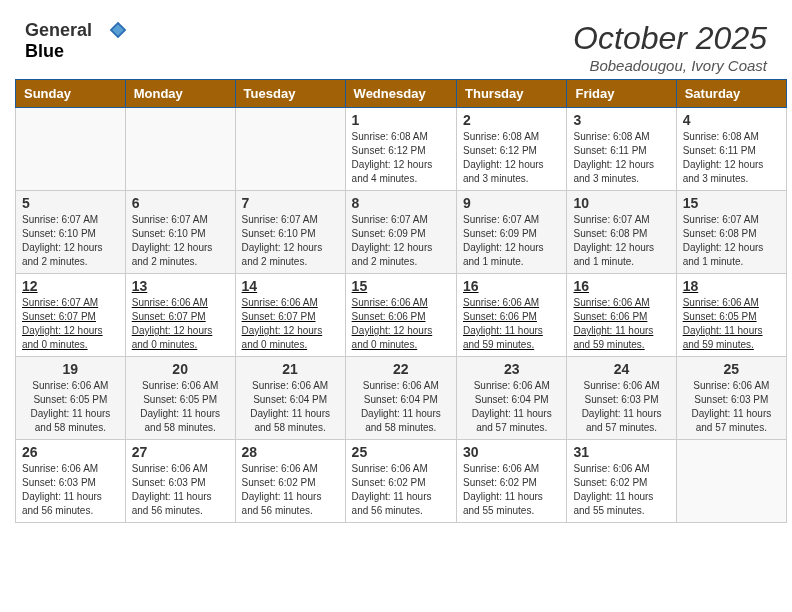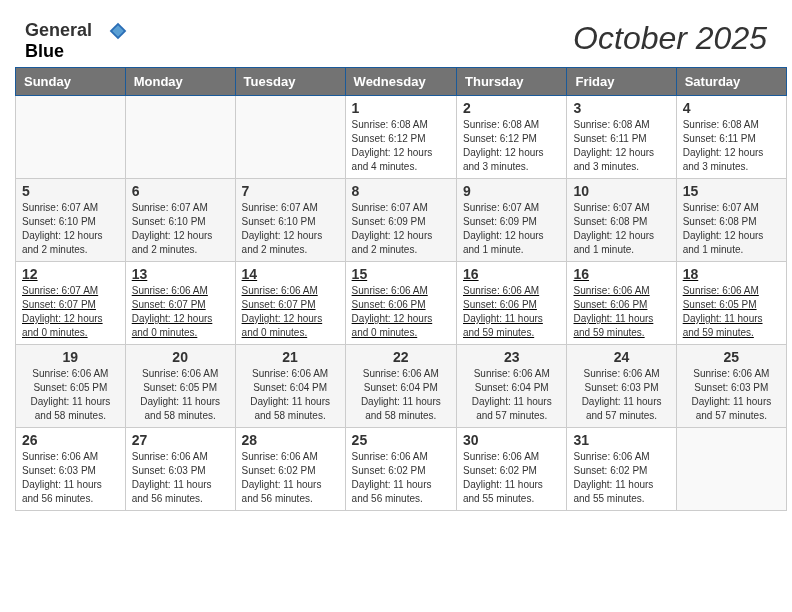--- a/index.html
+++ b/index.html
@@ -16,21 +16,20 @@
       align-items: flex-start;
       padding: 10px 15px 5px 15px;
     }
     .logo {
       display: flex;
       flex-direction: column;
       align-items: flex-start;
     }
     .logo-text {
       display: flex;
-      align-items: center;
       gap: 14px;
     }
     .logo-general {
       font-size: 18px;
       font-weight: bold;
       color: #333;
     }
     .logo-blue {
       font-size: 18px;
       font-weight: bold;
@@ -53,21 +52,21 @@
     .location {
       font-size: 15px;
       color: #555;
     }
     .calendar-table {
       width: 100%;
       border-collapse: collapse;
       margin: 0 5px;
     }
     .calendar-table th {
-      background-color: #737373;
+      background-color: #a16207;
       color: white;
       text-align: left;
       padding: 6px 8px;
       font-size: 13px;
       font-weight: bold;
       border: 1px solid #1a5a9a;
     }
     .calendar-table td {
       border: 1px solid #ccc;
       vertical-align: top;
@@ -113,20 +112,21 @@
       <span class="logo-general">General</span>
       <svg class="logo-icon" viewBox="0 0 24 24" xmlns="http://www.w3.org/2000/svg">
         <polygon points="12,2 22,12 12,22 2,12" fill="#2a6db5"></polygon>
         <polygon points="12,5 19,12 12,19 5,12" fill="#5a9fd4"></polygon>
       </svg>
     </div>
     <span class="logo-blue">Blue</span>
   </div>
   <div class="title-block">
     <div class="month-title">October 2025</div>
+    <div class="location">Bobeadougou, Ivory Coast</div>
   </div>
 </div>
 
 <table class="calendar-table">
   <thead>
     <tr>
     <th>Sunday</th>
         <th>Monday</th>
         <th>Tuesday</th>
         <th>Wednesday</th>

